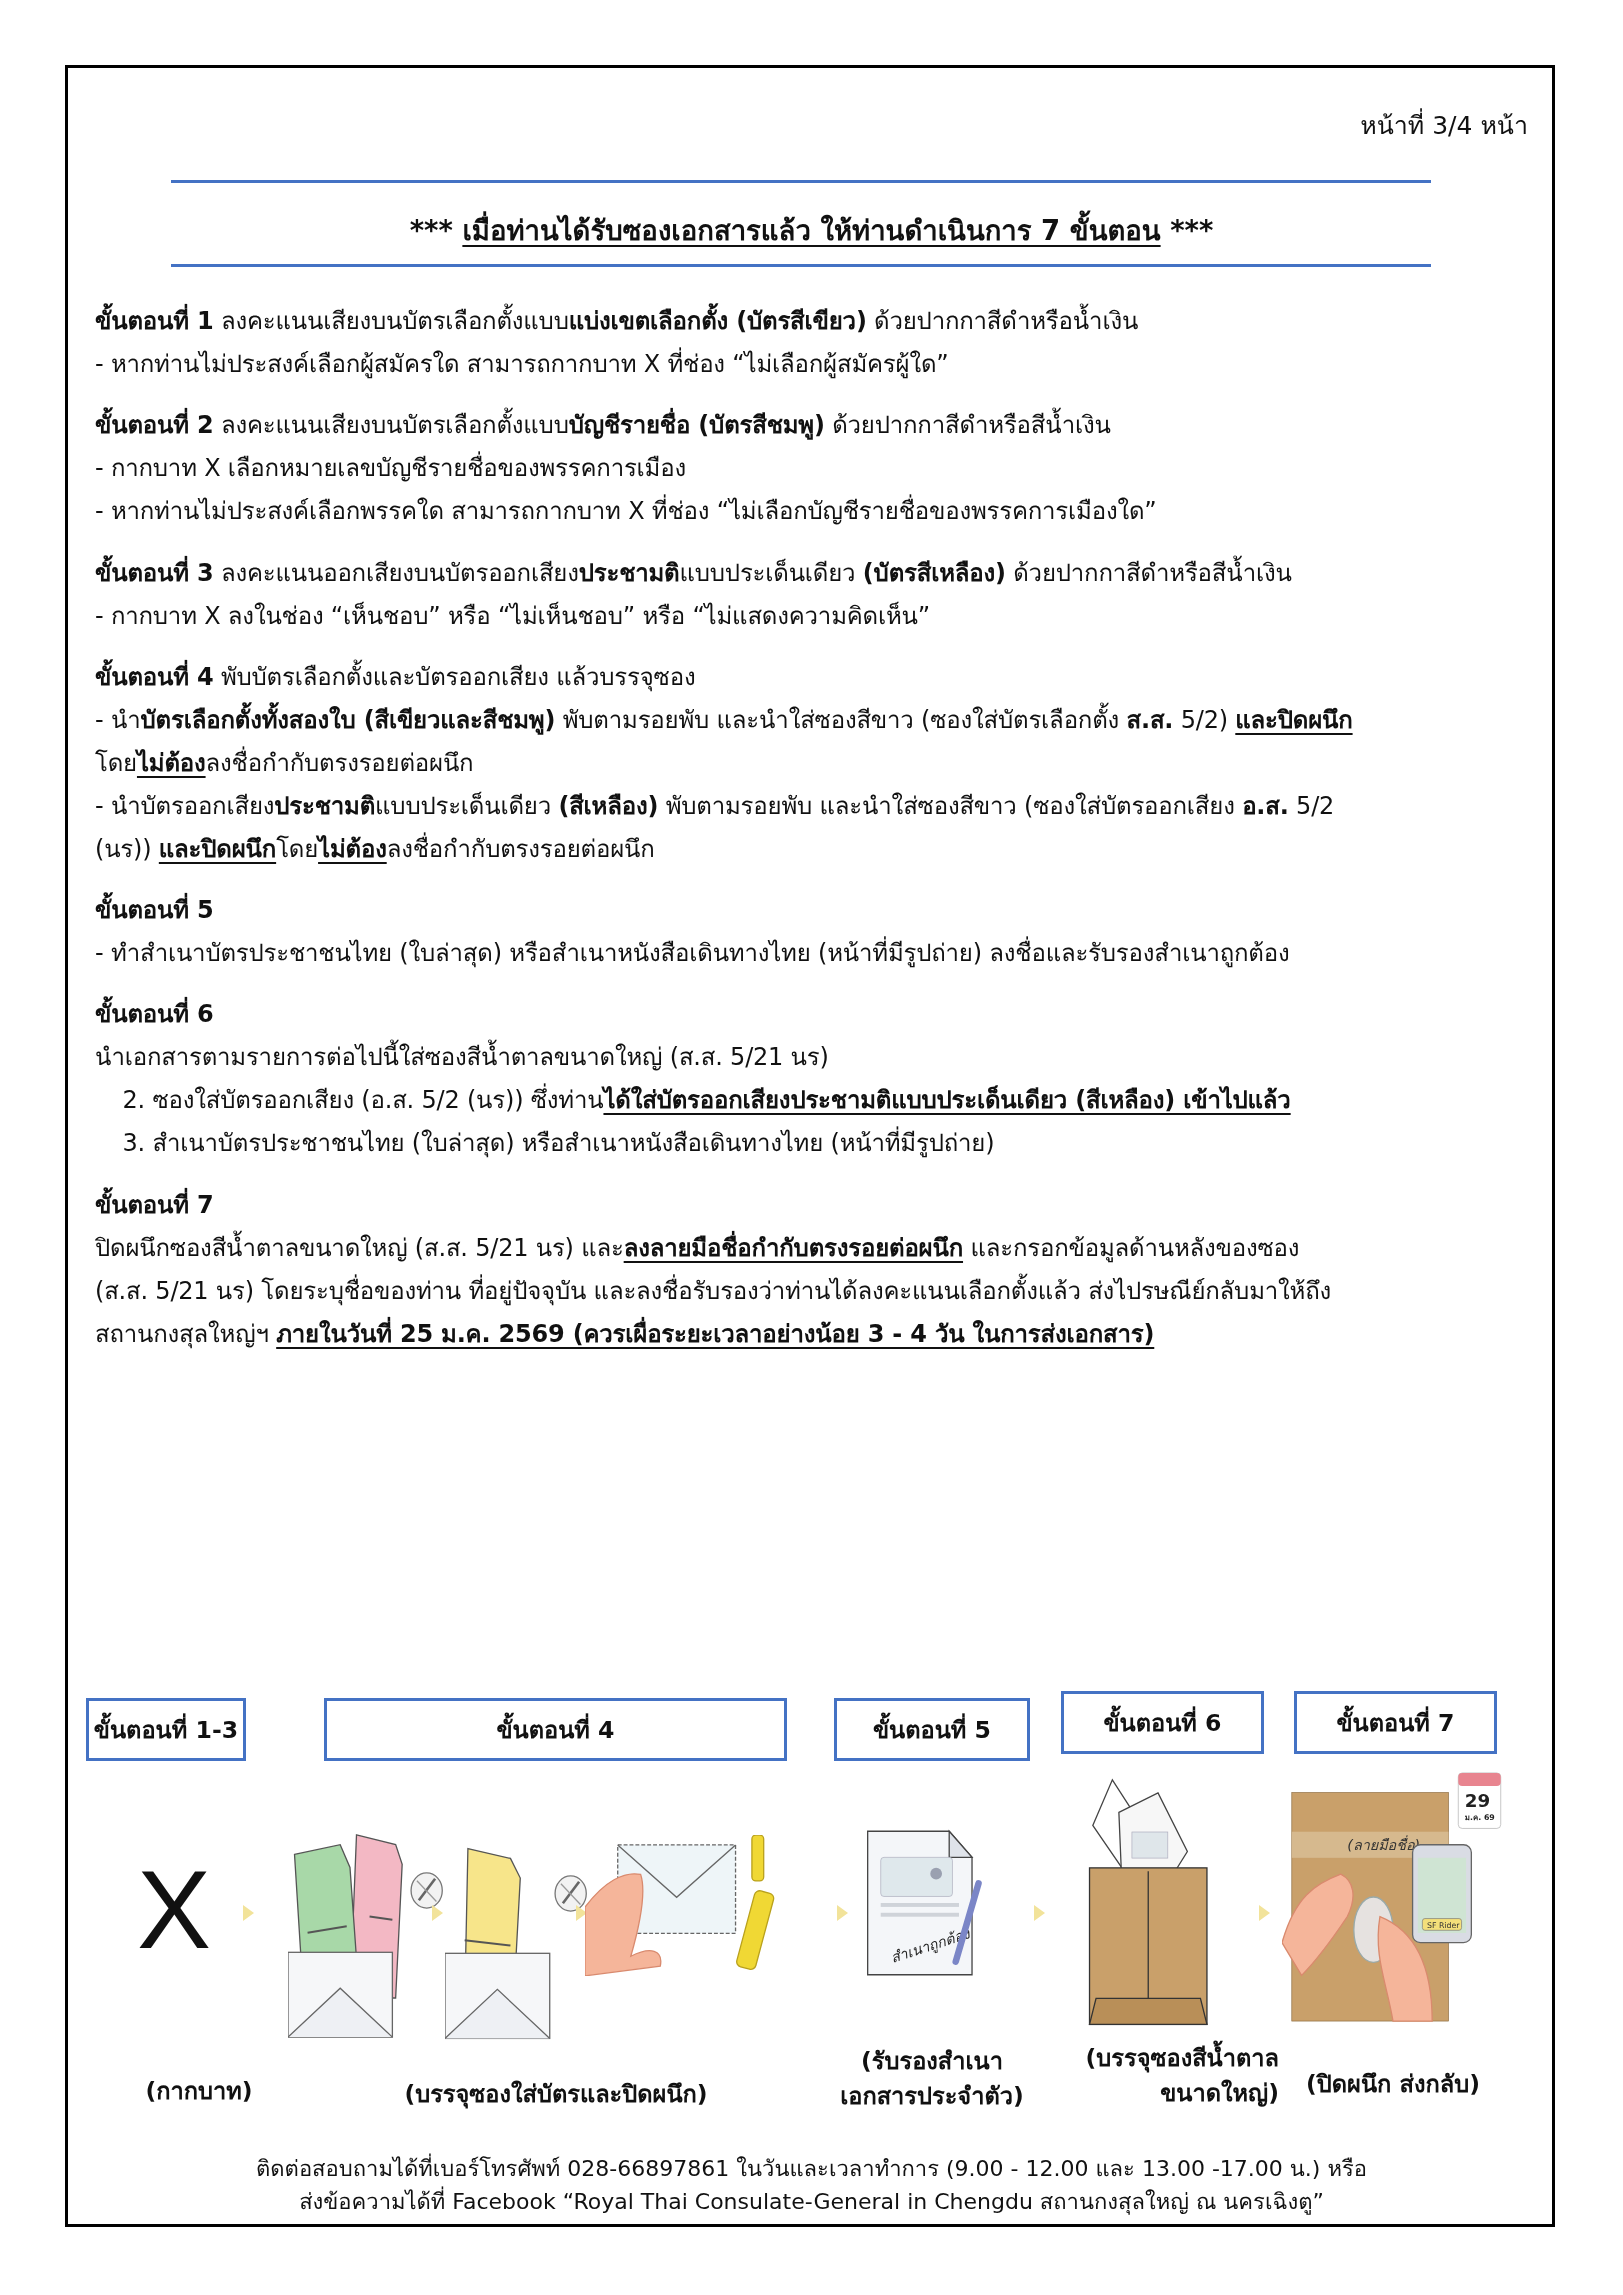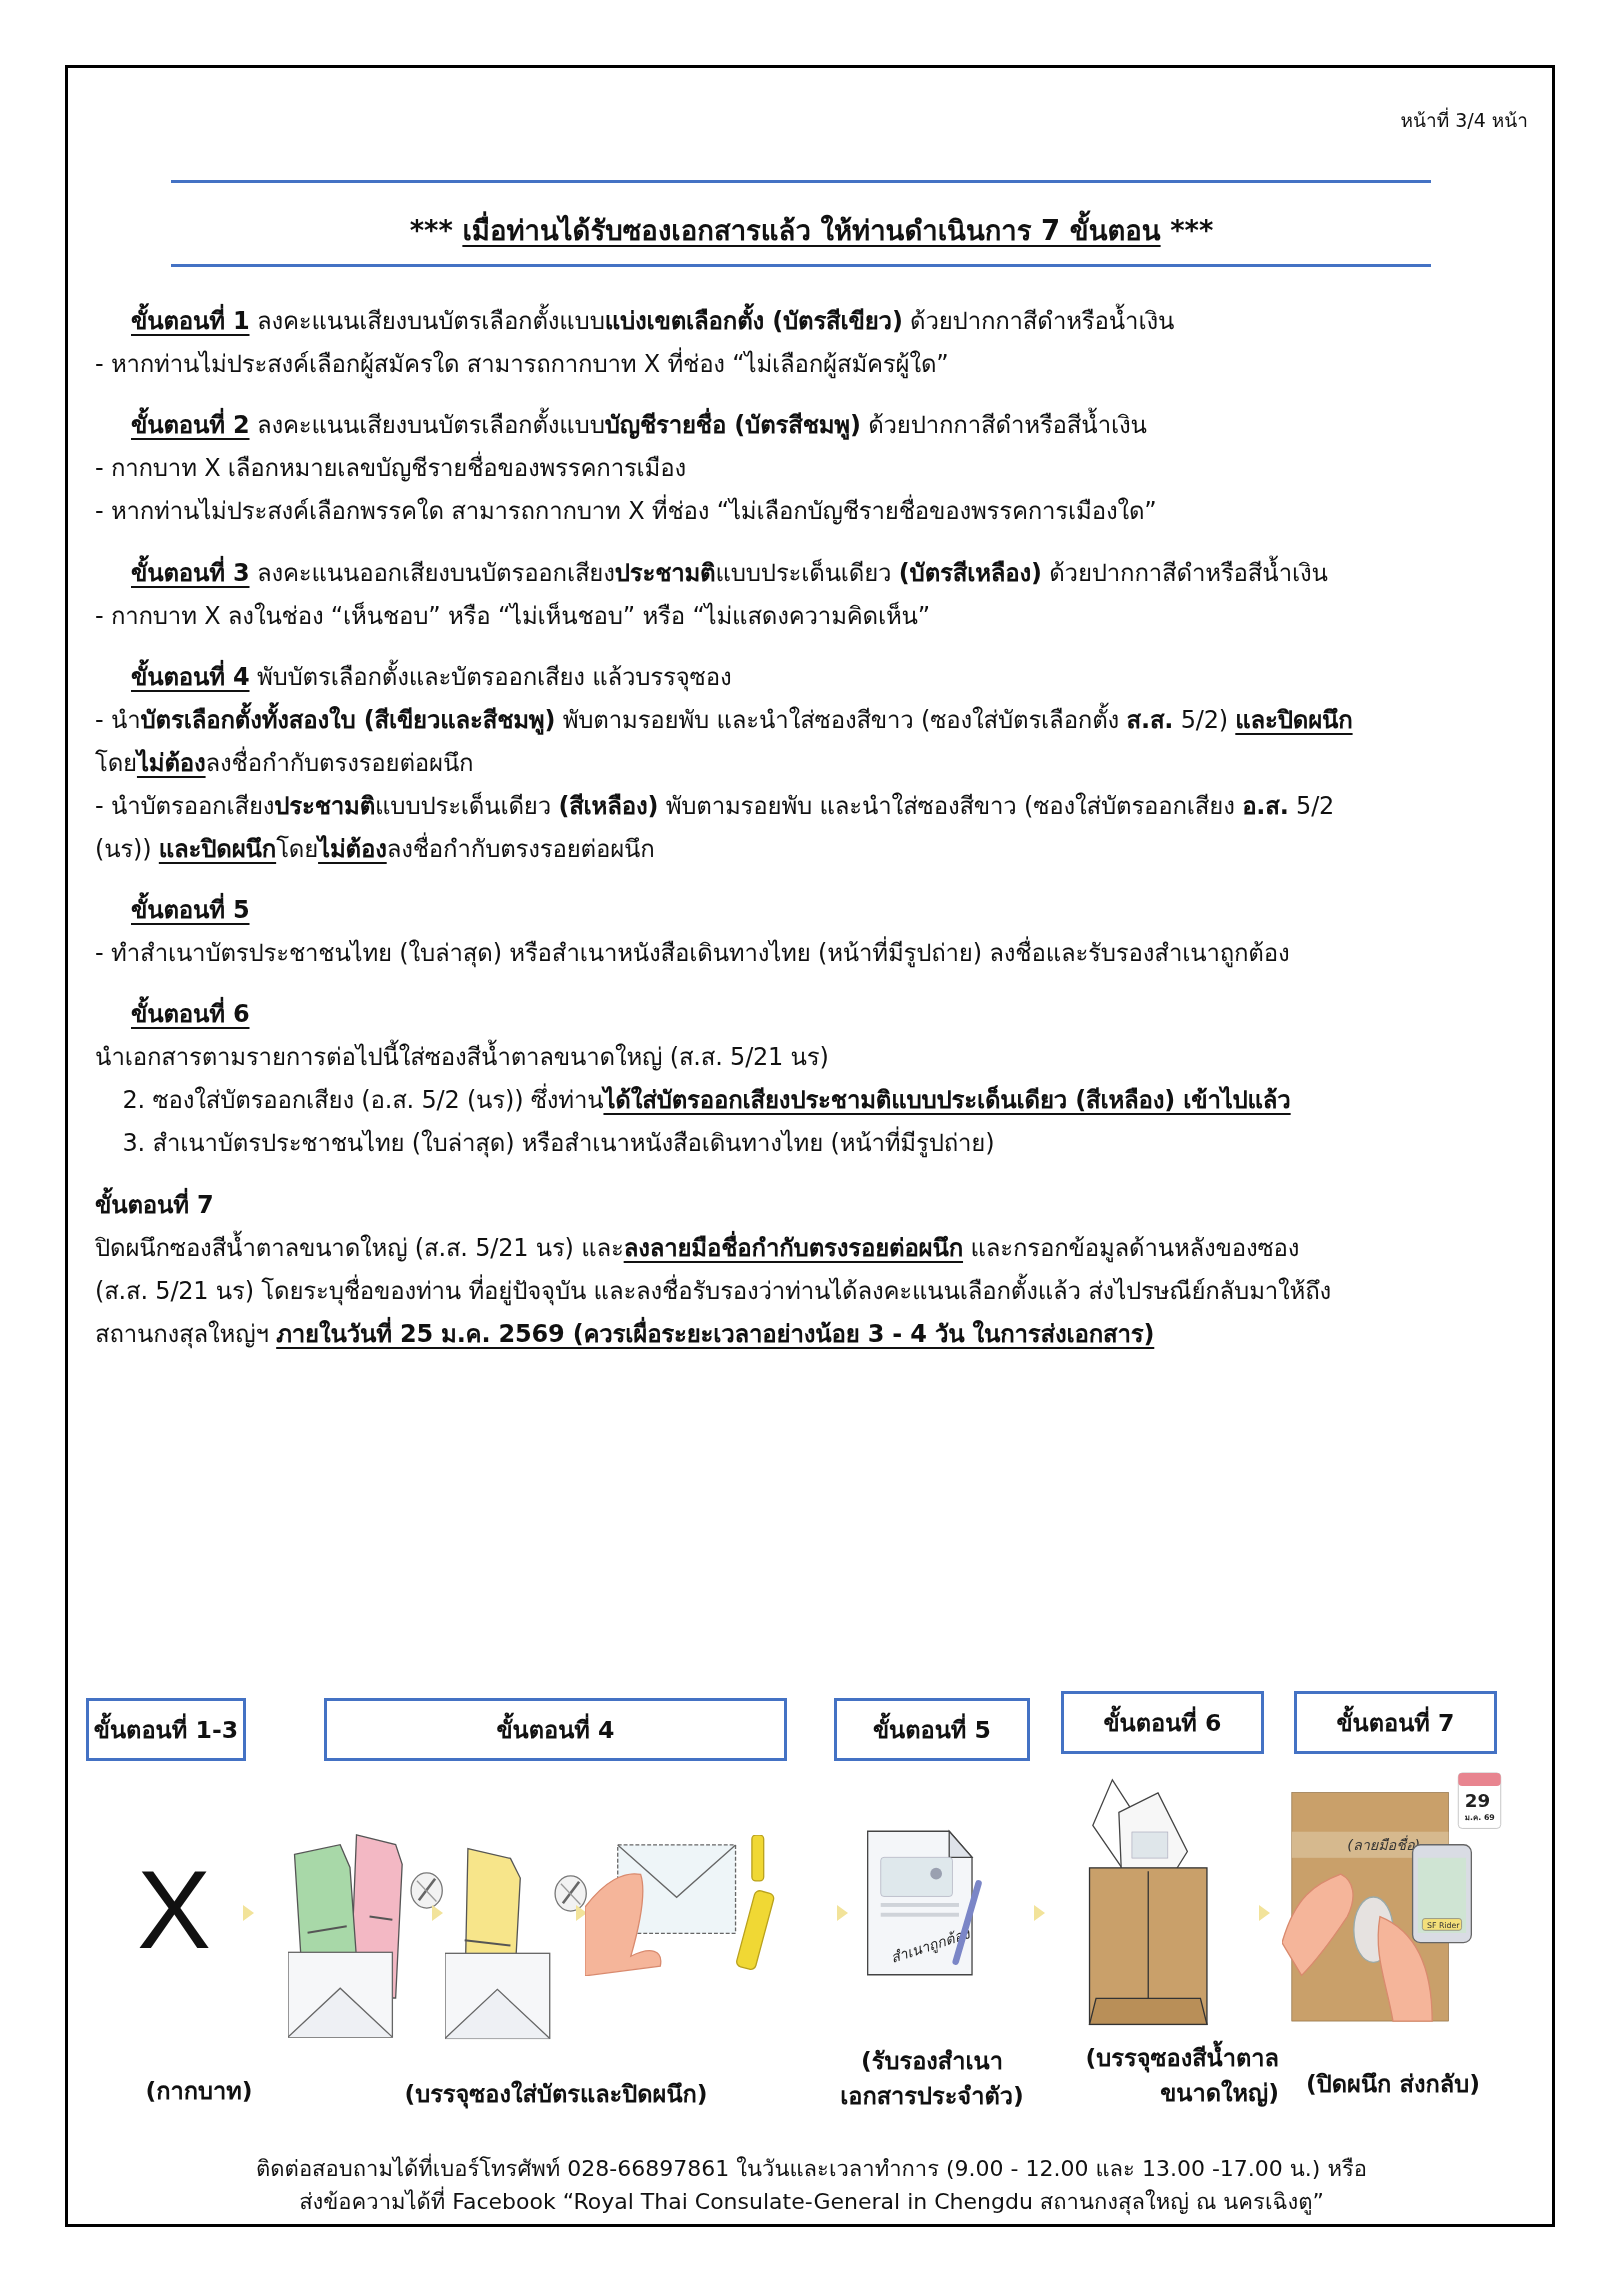--- a/index.html
+++ b/index.html
@@ -1,25 +1,25 @@
 <!DOCTYPE html>
 <html style="font-size:10.5px"><head>
 <meta charset="utf-8">
 <style>
   html, body { margin:0; padding:0; background:#ffffff; }
   body { width:1623px; height:2295px; position:relative; font-family:"DejaVu Sans", "Liberation Sans", sans-serif; color:#111; overflow:hidden; }
   .frame { position:absolute; left:65px; top:65px; width:1484px; height:2156px; border:3.9px solid #000; box-sizing:content-box; }
-  .pageno { position:absolute; right:95px; top:105px; font-size:19px;margin-left:20px; }
+  .pageno { position:absolute; right:95px; top:105px; font-size:25px;margin-left:20px; }
   .rule { position:absolute; left:171px; width:1260px; height:3.3px; background:#4472c4; }
   .title { position:absolute; left:0; width:1623px; top:208px; text-align:center; font-size:27.5px; font-weight:bold; }
   .title u { text-decoration-thickness:2px; text-underline-offset:5.2px; }
   .body { position:absolute; left:95px; width:1446px; font-size:24px; line-height:43px; letter-spacing:-0.2px; }
   .body p { margin:0; white-space:nowrap; }
   .gap { height:18.3px; }
-  .h { font-weight:bold; text-decoration:underline; text-decoration-thickness:2px; text-underline-offset:4.6px;margin-left:36px; }
+  .h { font-weight:bold; text-decoration-thickness:2px; text-underline-offset:4.6px; }
   b { font-weight:bold; }
   .bu { font-weight:bold; text-decoration:underline; text-decoration-thickness:2px; text-underline-offset:4.6px; }
   .indent { padding-left:27.5px; }
   .stepbox { position:absolute; top:1698px; height:63px; border:3.3px solid #4472c4; box-sizing:border-box; background:#fff; display:flex; align-items:center; justify-content:center; font-size:23.6px; font-weight:bold; }
   .illus { position:absolute; }
   .arrow { position:absolute; width:0; height:0; border-top:8.5px solid transparent; border-bottom:8.5px solid transparent; border-left:11.8px solid #f2e39a; }
   .caption { position:absolute; font-size:23.6px; font-weight:bold; text-align:center; line-height:35px; }
   .footer { position:absolute; left:0; width:1623px; top:2152px; text-align:center; font-size:22px; line-height:33px; }
   .bigx { position:absolute; left:137px; top:1855px; font-size:111px; line-height:111px; font-family:"Liberation Sans", sans-serif; font-weight:normal; }
 </style>

